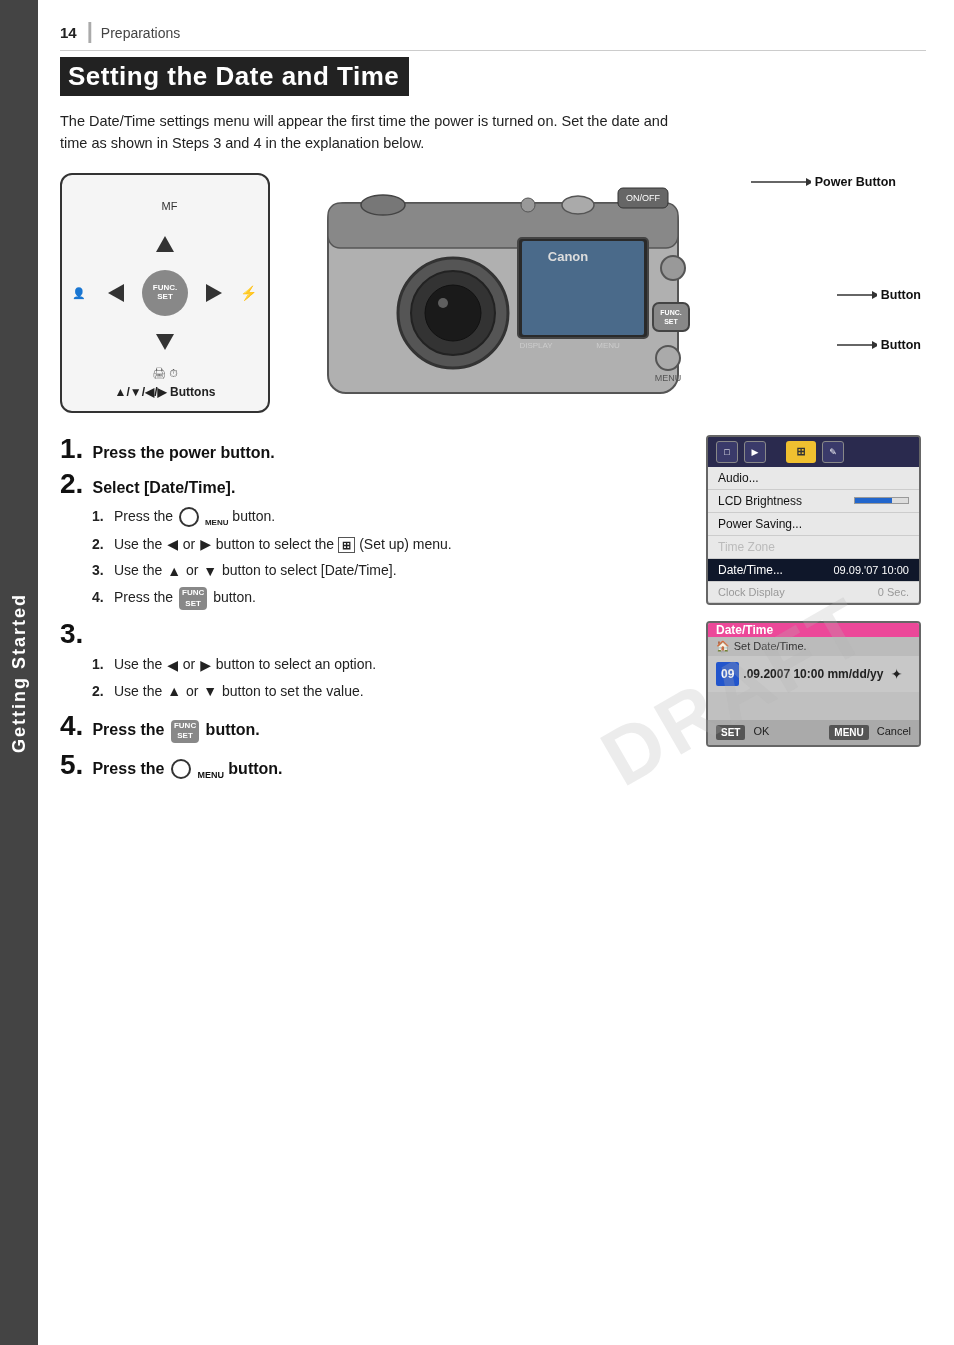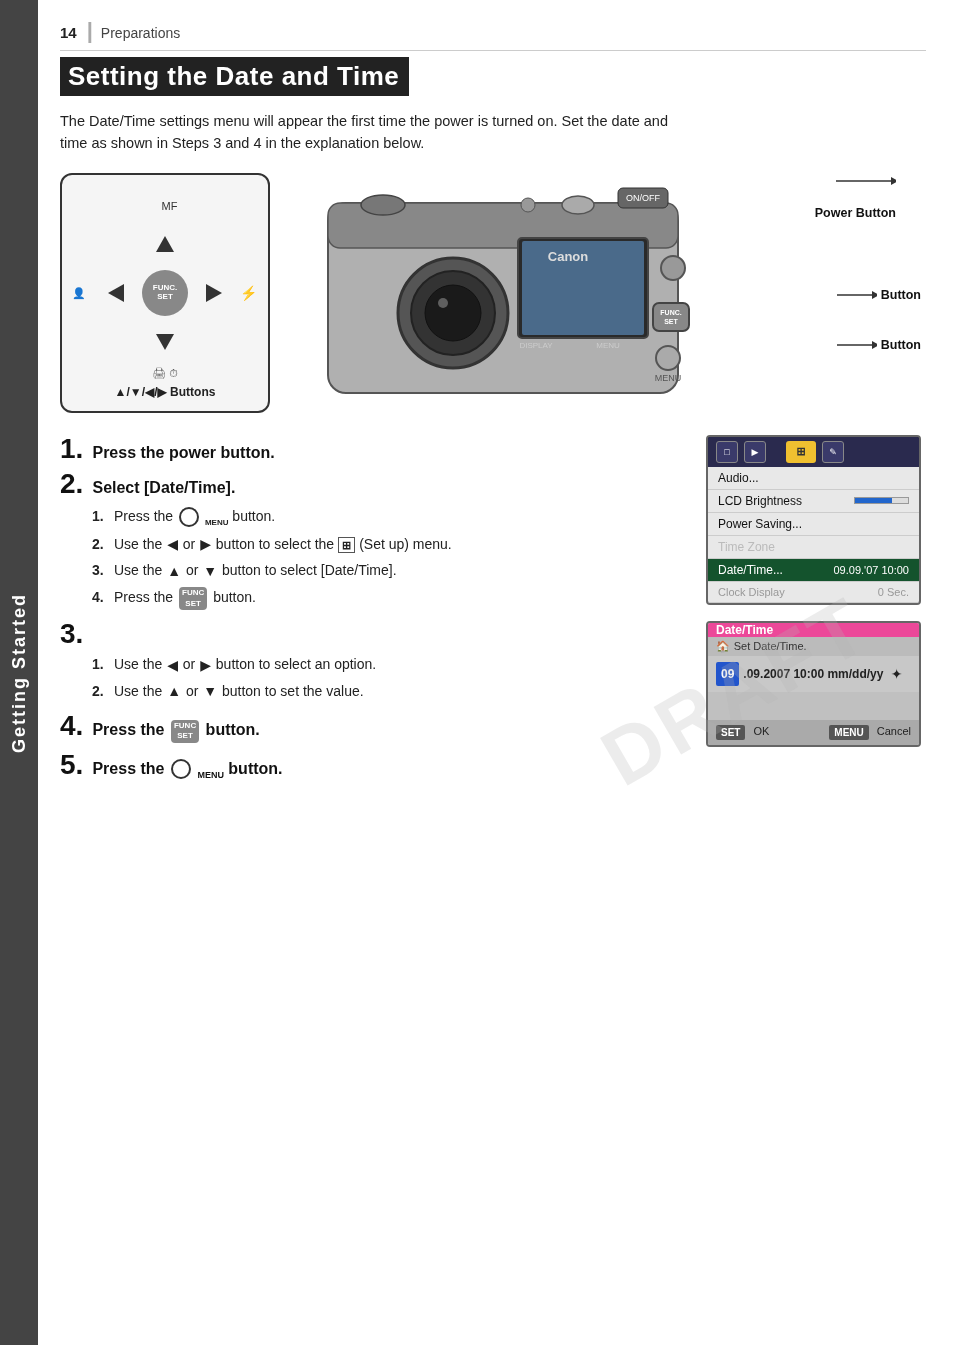--- a/index.html
+++ b/index.html
@@ -317,21 +317,21 @@
     .menu-item {
       padding: 4px 10px;
       font-size: 12px;
       color: #111;
       border-bottom: 1px solid #ccc;
       display: flex;
       justify-content: space-between;
       align-items: center;
     }
     .menu-item-highlight {
-      background: #14532d;
+      background: #0f172a;
       color: #fff;
     }
     
     .datetime-screenshot {
       border: 2px solid #666;
       border-radius: 4px;
       background: #ddd;
       width: 215px;
       overflow: hidden;
     }
@@ -478,21 +478,21 @@
 
           <ellipse cx="290" cy="32" rx="16" ry="9" fill="#aaa" stroke="#555" stroke-width="1.5"></ellipse>
 
           <circle cx="240" cy="32" r="7" fill="#999" stroke="#555" stroke-width="1"></circle>
 
           <text x="248" y="175" font-size="8" fill="#ccc" font-family="Arial" text-anchor="middle">DISPLAY</text>
           <text x="320" y="175" font-size="8" fill="#ccc" font-family="Arial" text-anchor="middle">MENU</text>
         </svg>
 
         
-        <div class="callout-label" style="top:2px; right:30px; display:flex; align-items:flex-end; gap:19px;flex-direction:column;">
+        <div class="callout-label" style="top:2px; right:30px; display:flex; align-items:center; gap:4px;">
           <svg width="60" height="12">
               <line x1="0" y1="6" x2="55" y2="6" stroke="#333" stroke-width="1.5"></line>
               <polygon points="55,2 62,6 55,10" fill="#333"></polygon>
             </svg>
           <span>Power Button</span>
         </div>
         <div class="callout-label" style="top:115px; right:5px; display:flex; align-items:center; gap:4px;">
           <svg width="40" height="10">
               <line x1="0" y1="5" x2="35" y2="5" stroke="#333" stroke-width="1.5"></line>
               <polygon points="35,1 42,5 35,9" fill="#333"></polygon>

